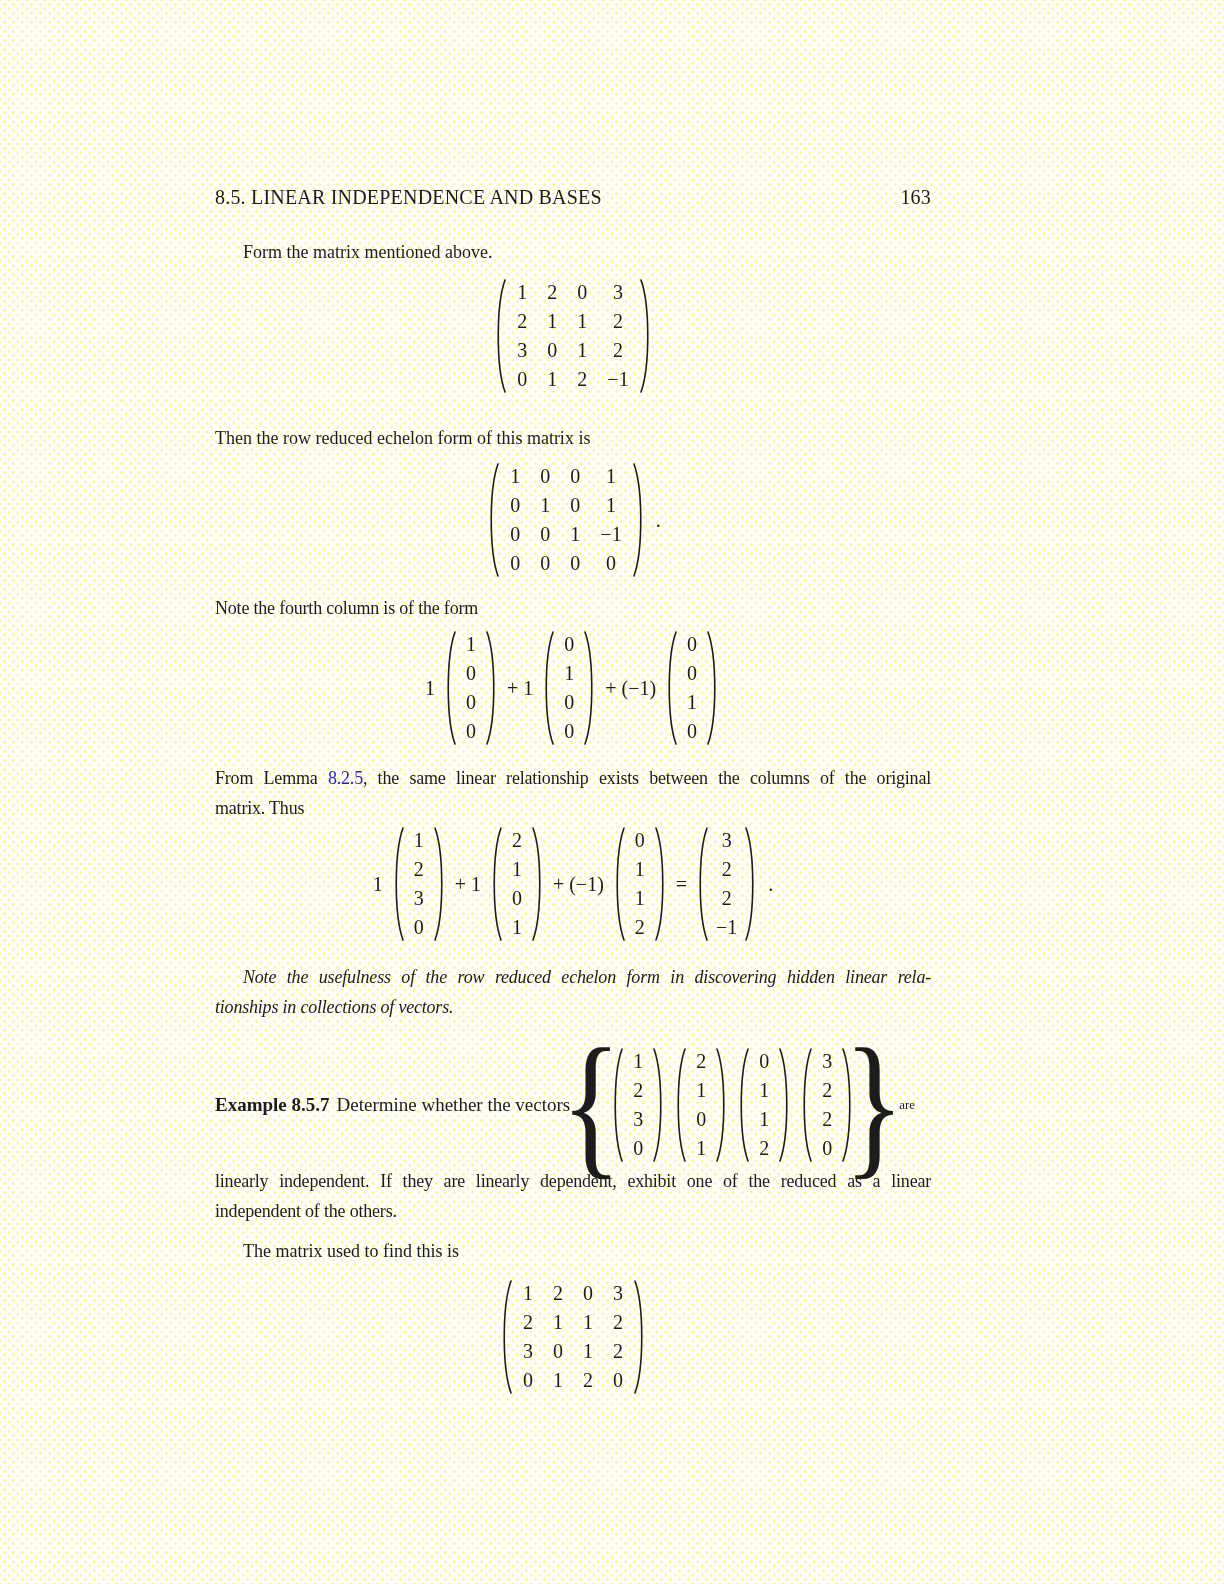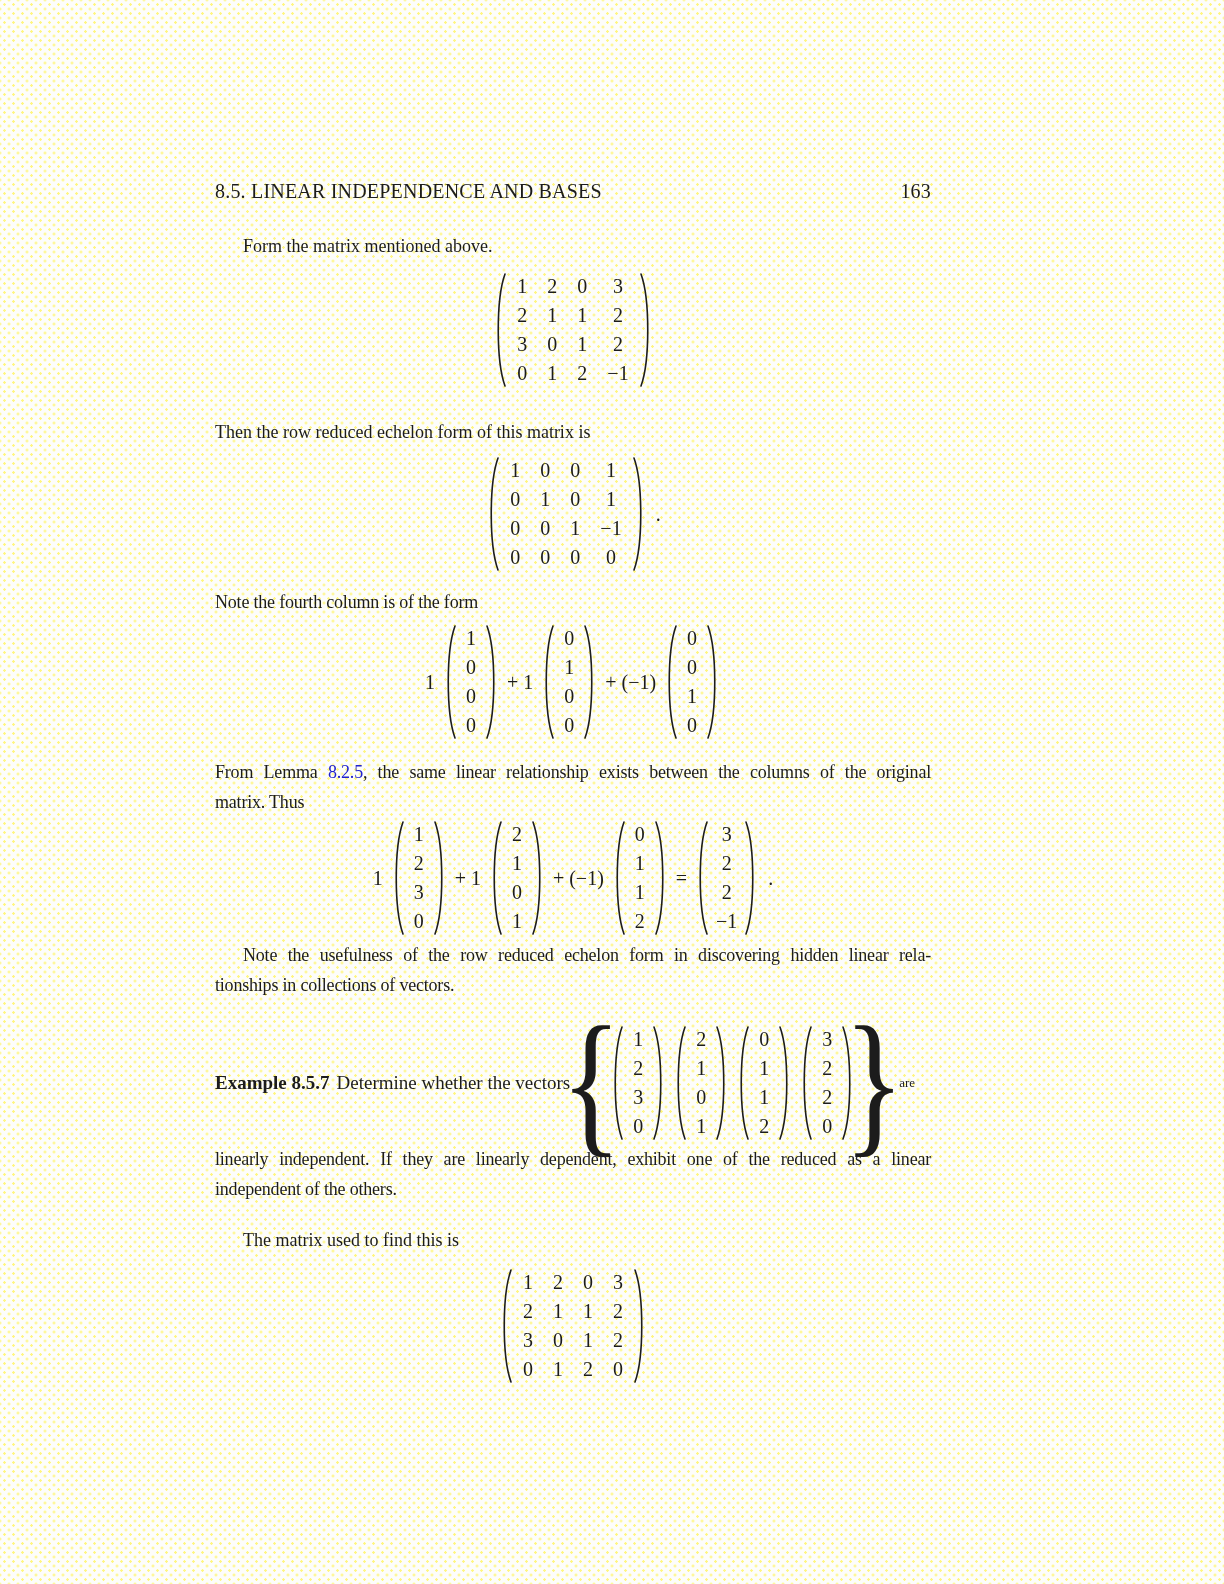--- a/index.html
+++ b/index.html
@@ -9,21 +9,21 @@
     background-color:#fdfdfb;
     background-image:
       radial-gradient(circle, rgba(255,244,110,0.85) 1px, transparent 1.5px),
       radial-gradient(circle, rgba(255,244,110,0.85) 1px, transparent 1.5px);
     background-size:9px 9px, 9px 9px;
     background-position:0 0, 4.5px 4.5px;
     font-family:"Liberation Serif", serif;
     color:#1c1c1c;
     overflow:hidden;
   }
-  .content { position:absolute; left:215px; top:180px; width:716px; }
+  .content { position:absolute; left:215px; top:186px; width:716px; }
   .hdr { display:flex; justify-content:space-between; align-items:baseline; font-size:20px; letter-spacing:0.2px; }
   .body-text { font-size:18px; line-height:30px; }
   .line { display:block; letter-spacing:-0.2px; }
   .just { text-align:justify; text-align-last:justify; }
   .indent { text-indent:28px; }
   .italic { }
   .bold { font-weight:bold; }
   .link { color:#2222cc; text-decoration:none; cursor:pointer; }
 
   .center-row { display:flex; justify-content:center; align-items:center; }
@@ -47,23 +47,23 @@
   .vecs { display:flex; align-items:center; gap:5px; margin:0 4px; }
 
   .mt-p1 { margin-top:28px; }
   .mt-m1 { margin-top:10px; }
   .mt-p2 { margin-top:28px; }
   .mt-m2 { margin-top:8px; }
   .mt-p3 { margin-top:14px; }
   .mt-eq1 { margin-top:6px; }
   .mt-p4 { margin-top:16px; }
   .mt-eq2 { margin-top:2px; }
-  .mt-p5 { margin-top:3px; }
+  .mt-p5 { margin-top:19px;font-style:italic; }
   .mt-exl { margin-top:2px; }
-  .mt-p6 { margin-top:21px; }
+  .mt-p6 { margin-top:10px; }
   .mt-m3 { margin-top:12px; }
 </style>
 </head>
 <body>
 
 <div class="page">
   <div class="content">
 
     <div class="hdr">
       <span>8.5. LINEAR INDEPENDENCE AND BASES</span>

